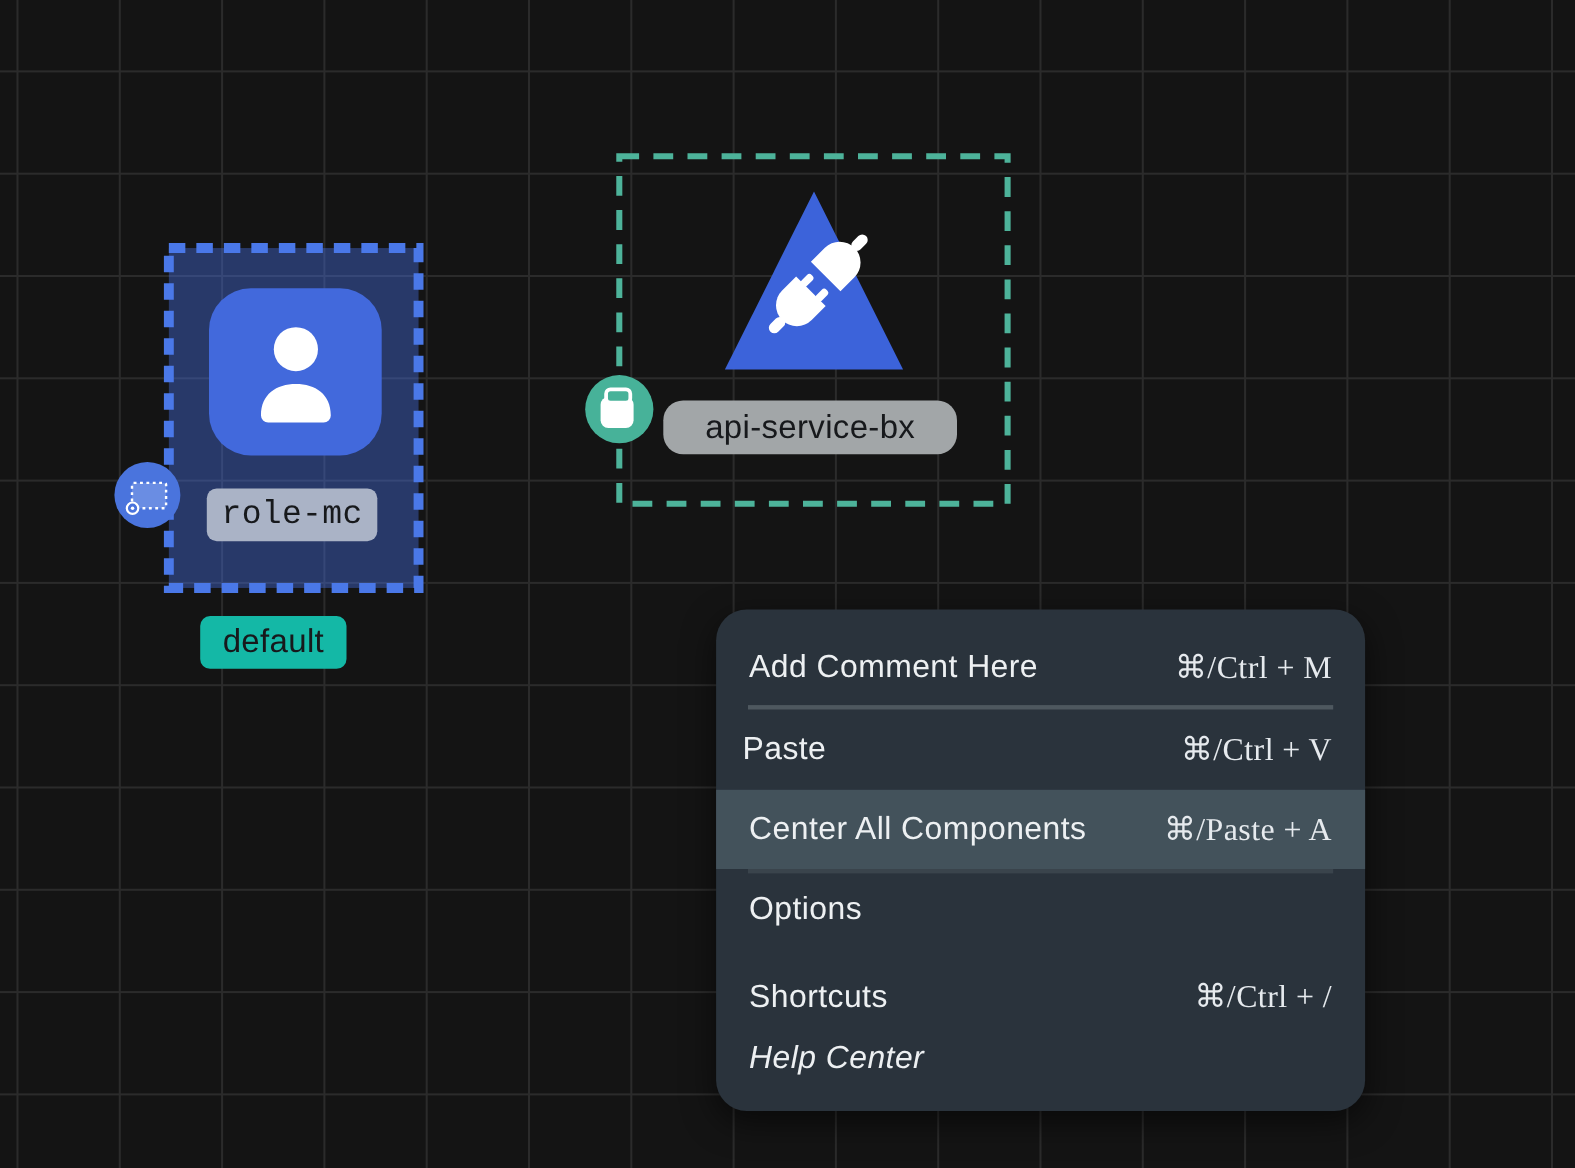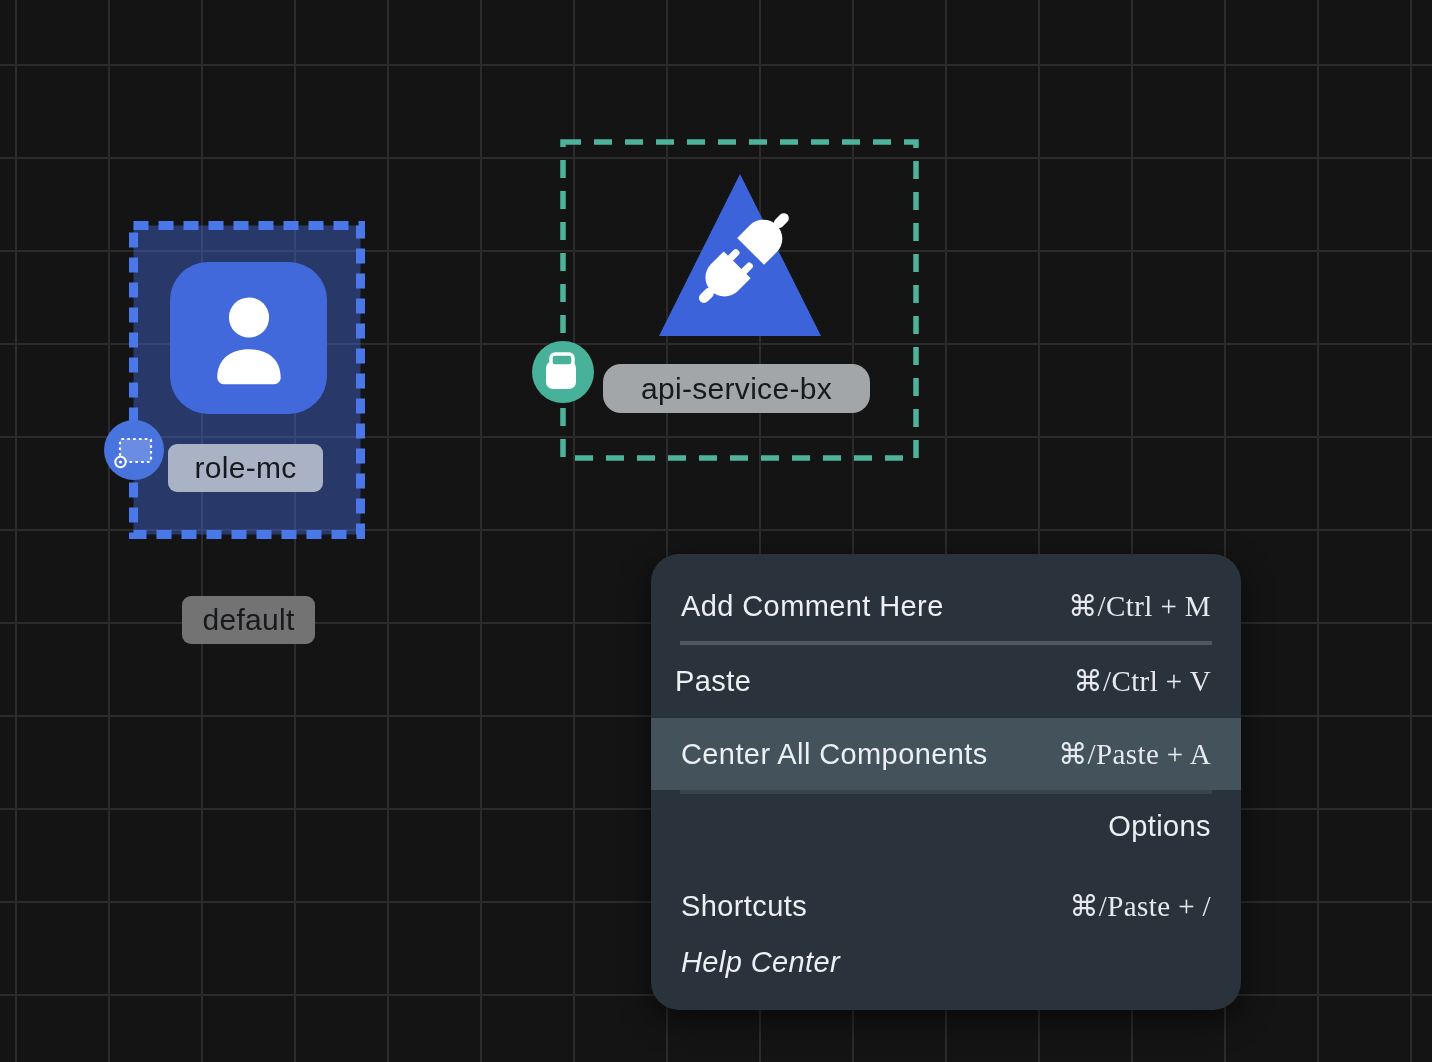--- a/index.html
+++ b/index.html
@@ -17,21 +17,21 @@
     background-position:15px 64px;
   }
   .abs{position:absolute;}
   
   .pill{
     display:flex;align-items:center;justify-content:center;
     border-radius:9px;font-size:30px;color:#17191c;letter-spacing:.3px;
     white-space:nowrap;
   }
   .pill.role{background:#aab3c6;}
-  .pill.default{background:#737373;margin-top:36px;}
+  .pill.default{background:#14b8a6;}
   .pill.api{background:#a2a6a8;}
   
   .badge{
     display:flex;align-items:center;justify-content:center;border-radius:50%;
   }
   .badge.blue{background:#4a74dd;}
   .badge.teal{background:#47b299;}
   
   .tile{
     background:#4269dc;border-radius:38px;
@@ -57,21 +57,21 @@
   .divider{position:absolute;left:29px;right:29px;}
   .divider.d1{top:87px;height:4px;background:#4e585f;}
   .divider.d2{top:236px;height:4px;background:#3a444c;}
 </style>
 </head>
 <body>
 
 <div class="stage">
   <div class="canvas"></div>
 
-  <div class="abs" style="left:128px;top:220px;width:238px;height:320px;">
+  <div class="abs" style="left:148px;top:220px;width:238px;height:320px;font-family:Liberation Mono, monospace;">
     <svg class="abs" style="left:0;top:0;" width="238" height="320">
       <rect x="5.5" y="5.5" width="227" height="309" fill="rgba(70,110,225,0.42)" stroke="#4a78e8" stroke-width="9" stroke-dasharray="15 10"></rect>
     </svg>
     <div class="tile abs" style="left:42px;top:42px;width:157px;height:152px;">
       <svg width="112" height="112" viewBox="0 0 24 24">
         <circle cx="12" cy="7.6" r="4.3" fill="#ffffff"></circle>
         <path d="M5.2 20.5 c0-4.1 3-6.1 6.8-6.1 s6.8 2 6.8 6.1
                  a1.4 1.4 0 0 1 -1.4 1.4 h-10.8 a1.4 1.4 0 0 1 -1.4 -1.4 Z" fill="#ffffff"></path>
       </svg>
     </div>
@@ -129,28 +129,28 @@
 
     <div class="hl-band">
       <div class="menu-row">
         <span>Center All Components</span>
         <span class="shortcut">⌘/Paste + A</span>
       </div>
     </div>
 
     <div class="divider d2"></div>
 
-    <div class="menu-row" style="top:244px;justify-content:flex-end;">
+    <div class="menu-row" style="top:244px;">
       <span>Options</span>
       <span class="shortcut"></span>
     </div>
 
     <div class="menu-row" style="top:313px;align-items:flex-end;">
       <span>Shortcuts</span>
-      <span class="shortcut">⌘/Paste + /</span>
+      <span class="shortcut">⌘/Ctrl + /</span>
     </div>
 
     <div class="menu-row" style="top:380px;font-style:italic;">
       <span>Help Center</span>
       <span class="shortcut"></span>
     </div>
 
   </div>
 </div>
 

